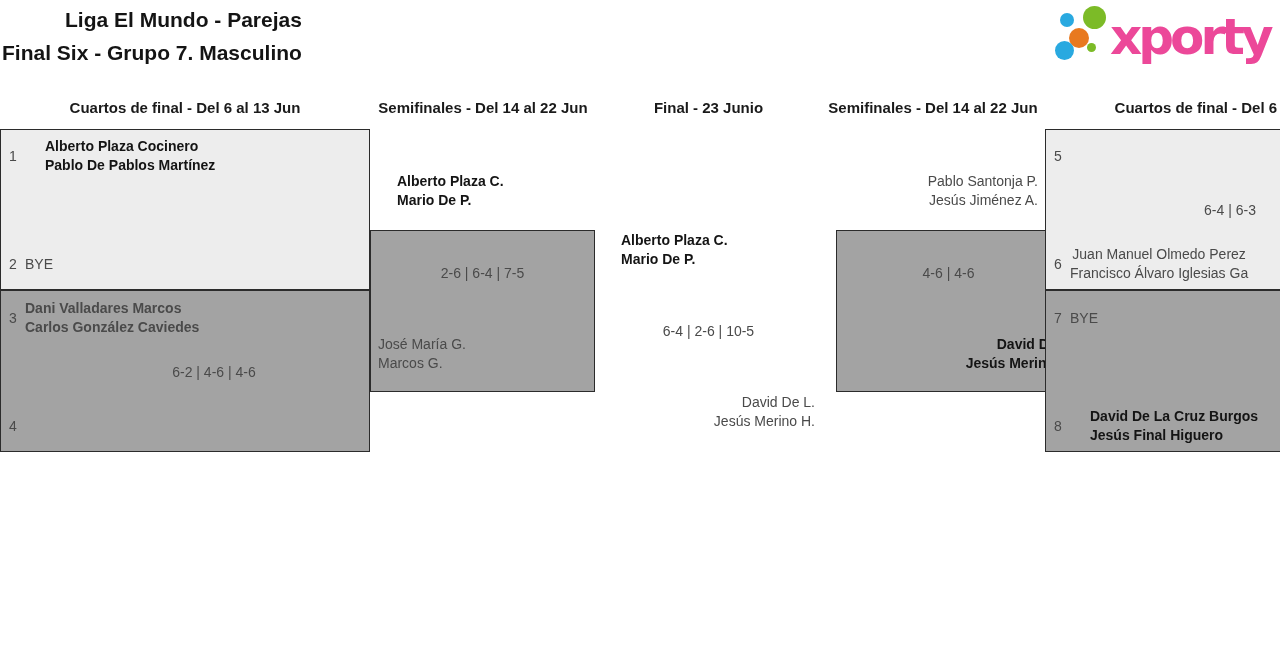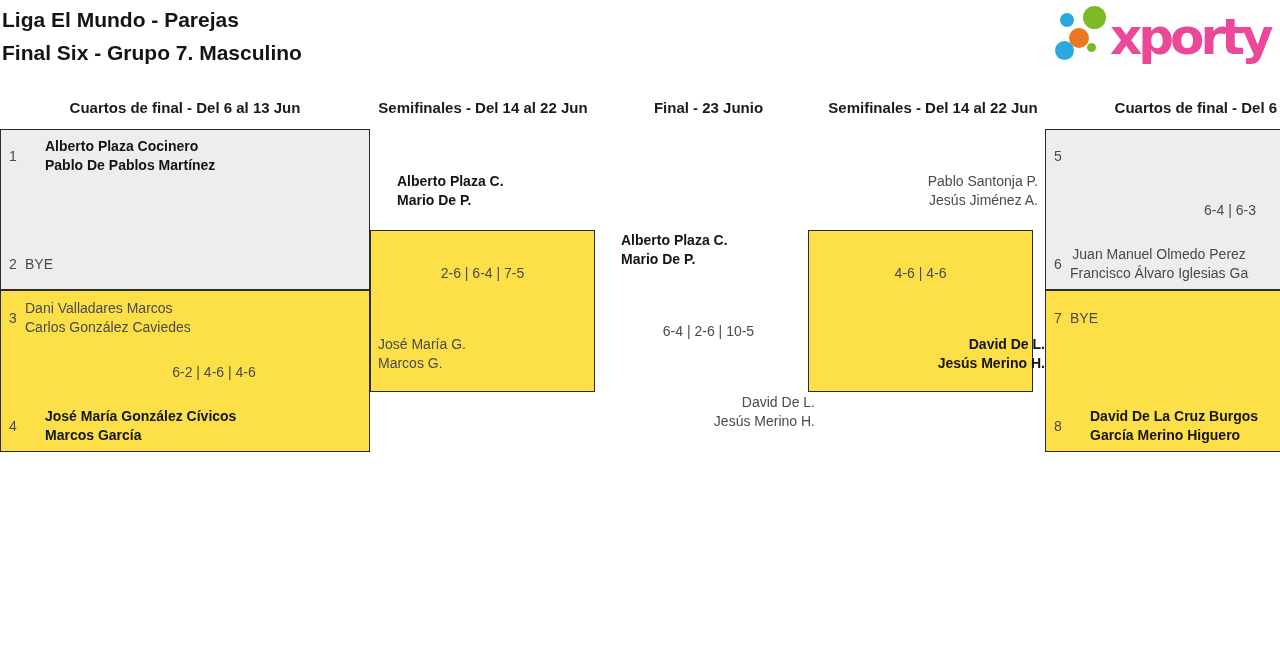--- a/index.html
+++ b/index.html
@@ -4,37 +4,37 @@
 <style>
   html,body{margin:0;padding:0;}
   body{
     width:1280px;height:664px;overflow:hidden;background:#ffffff;
     font-family:"Liberation Sans", sans-serif;position:relative;
     -webkit-font-smoothing:antialiased;
   }
   .abs{position:absolute;}
 
   
-  .title{left:2px;top:3px;font-size:21px;font-weight:bold;color:#141414;line-height:33px;}
+  .title{left:2px;top:3px;font-size:21px;font-weight:bold;color:#141414;line-height:33px;text-align:right;}
 
   .logo{left:1046px;top:4px;width:240px;height:68px;}
   .dot{position:absolute;border-radius:50%;}
   .logo-text{
     position:absolute;left:64px;top:8px;line-height:50px;font-size:50px;
     font-weight:bold;font-family:"DejaVu Sans", sans-serif;letter-spacing:-4px;
   }
 
   
   .col-header{
     position:absolute;top:97px;font-size:15px;font-weight:bold;color:#1a1a1a;
     text-align:center;line-height:22px;
   }
 
   
-  .box{position:absolute;border:1px solid #2b2b2b;box-sizing:border-box;background:#fde047;}
+  .box{position:absolute;border:1px solid #2b2b2b;box-sizing:border-box;background:#a3a3a3;}
   .box.gray{background:#ededed;}
   .seed{position:absolute;font-size:14px;line-height:19px;color:#4a4a4a;}
   .team{position:absolute;font-size:14px;line-height:19px;color:#4a4a4a;white-space:nowrap;}
   .team.winner{font-weight:bold;color:#141414;margin-left:20px;}
   .score{position:absolute;font-size:14px;line-height:19px;color:#4a4a4a;text-align:center;}
   .ralign{text-align:right;}
 </style>
 </head>
 <body>
 
@@ -65,30 +65,26 @@
     <div>Pablo De Pablos Martínez</div>
   </div>
   <span class="seed" style="left:8px;top:125px;">2</span>
   <div class="team" style="left:24px;top:125px;">
     <div>BYE</div>
   </div>
 </div>
 
 <div class="box" style="left:0px;top:290px;width:370px;height:162px;">
   <span class="seed" style="left:8px;top:18px;">3</span>
-  <div class="team" style="left:24px;top:8px;">
+  <div class="team" style="left:24px;top:8px;font-weight:bold;">
     <div>Dani Valladares Marcos</div>
     <div>Carlos González Caviedes</div>
   </div>
   <div class="score" style="left:0px;width:426px;top:72px;">6-2 | 4-6 | 4-6</div>
   <span class="seed" style="left:8px;top:126px;">4</span>
-  <div class="team winner" style="left:24px;top:116px;">
-    <div>José María González Cívicos</div>
-    <div>Marcos García</div>
-  </div>
 </div>
 
 <div class="abs team winner" style="left:377px;top:172px;">
   <div>Alberto Plaza C.</div>
   <div>Mario De P.</div>
 </div>
 <div class="box" style="left:370px;top:230px;width:225px;height:162px;">
   <div class="score" style="left:0px;width:223px;top:33px;">2-6 | 6-4 | 7-5</div>
   <div class="team" style="left:7px;top:104px;">
     <div>José María G.</div>
@@ -103,21 +99,21 @@
 <div class="abs score" style="left:595px;width:227px;top:322px;">6-4 | 2-6 | 10-5</div>
 <div class="abs team ralign" style="left:595px;width:220px;top:393px;">
   <div>David De L.</div>
   <div>Jesús Merino H.</div>
 </div>
 
 <div class="abs team ralign" style="left:820px;width:218px;top:172px;">
   <div>Pablo Santonja P.</div>
   <div>Jesús Jiménez A.</div>
 </div>
-<div class="box" style="left:808px;top:230px;width:225px;height:162px;">
+<div class="box" style="left:836px;top:230px;width:225px;height:162px;">
   <div class="score" style="left:0px;width:223px;top:33px;">4-6 | 4-6</div>
   <div class="team winner ralign" style="left:0px;width:216px;top:104px;">
     <div>David De L.</div>
     <div>Jesús Merino H.</div>
   </div>
 </div>
 
 <div class="box gray" style="left:1045px;top:129px;width:370px;height:161px;">
   <span class="seed" style="left:8px;top:17px;">5</span>
   <div class="score" style="left:0px;width:368px;top:71px;">6-4 | 6-3</div>
@@ -129,15 +125,15 @@
 </div>
 
 <div class="box" style="left:1045px;top:290px;width:370px;height:162px;">
   <span class="seed" style="left:8px;top:18px;">7</span>
   <div class="team" style="left:24px;top:18px;">
     <div>BYE</div>
   </div>
   <span class="seed" style="left:8px;top:126px;">8</span>
   <div class="team winner" style="left:24px;top:116px;">
     <div>David De La Cruz Burgos</div>
-    <div>García Merino Higuero</div>
+    <div>Jesús Final Higuero</div>
   </div>
 </div>
 
 </body></html>

